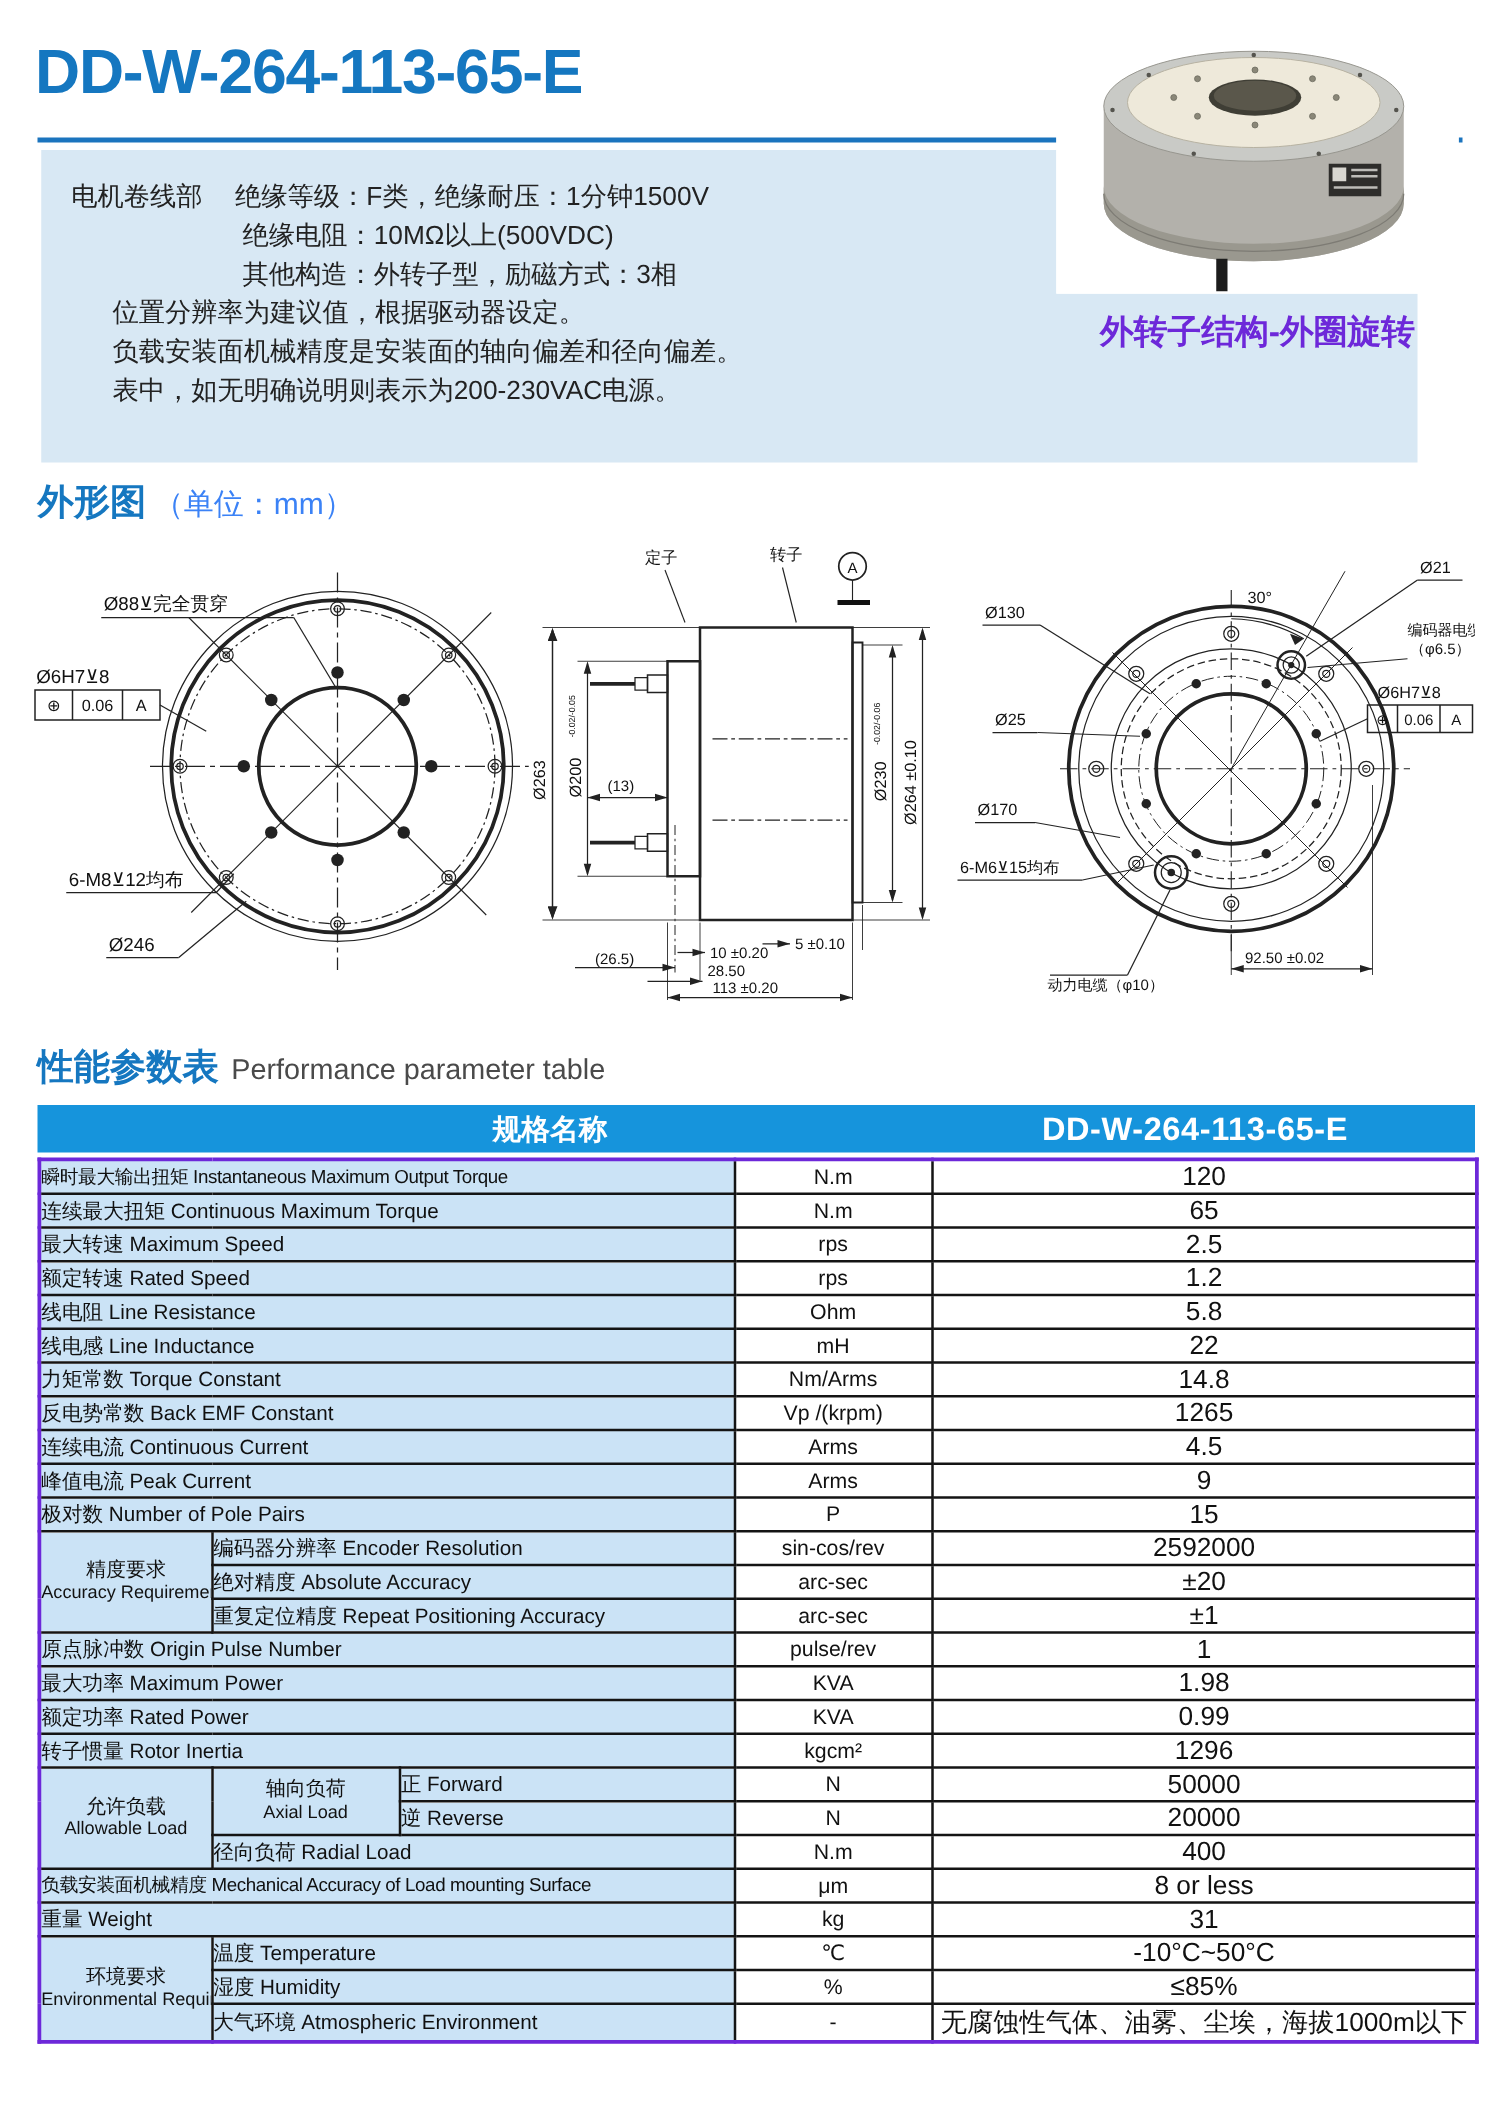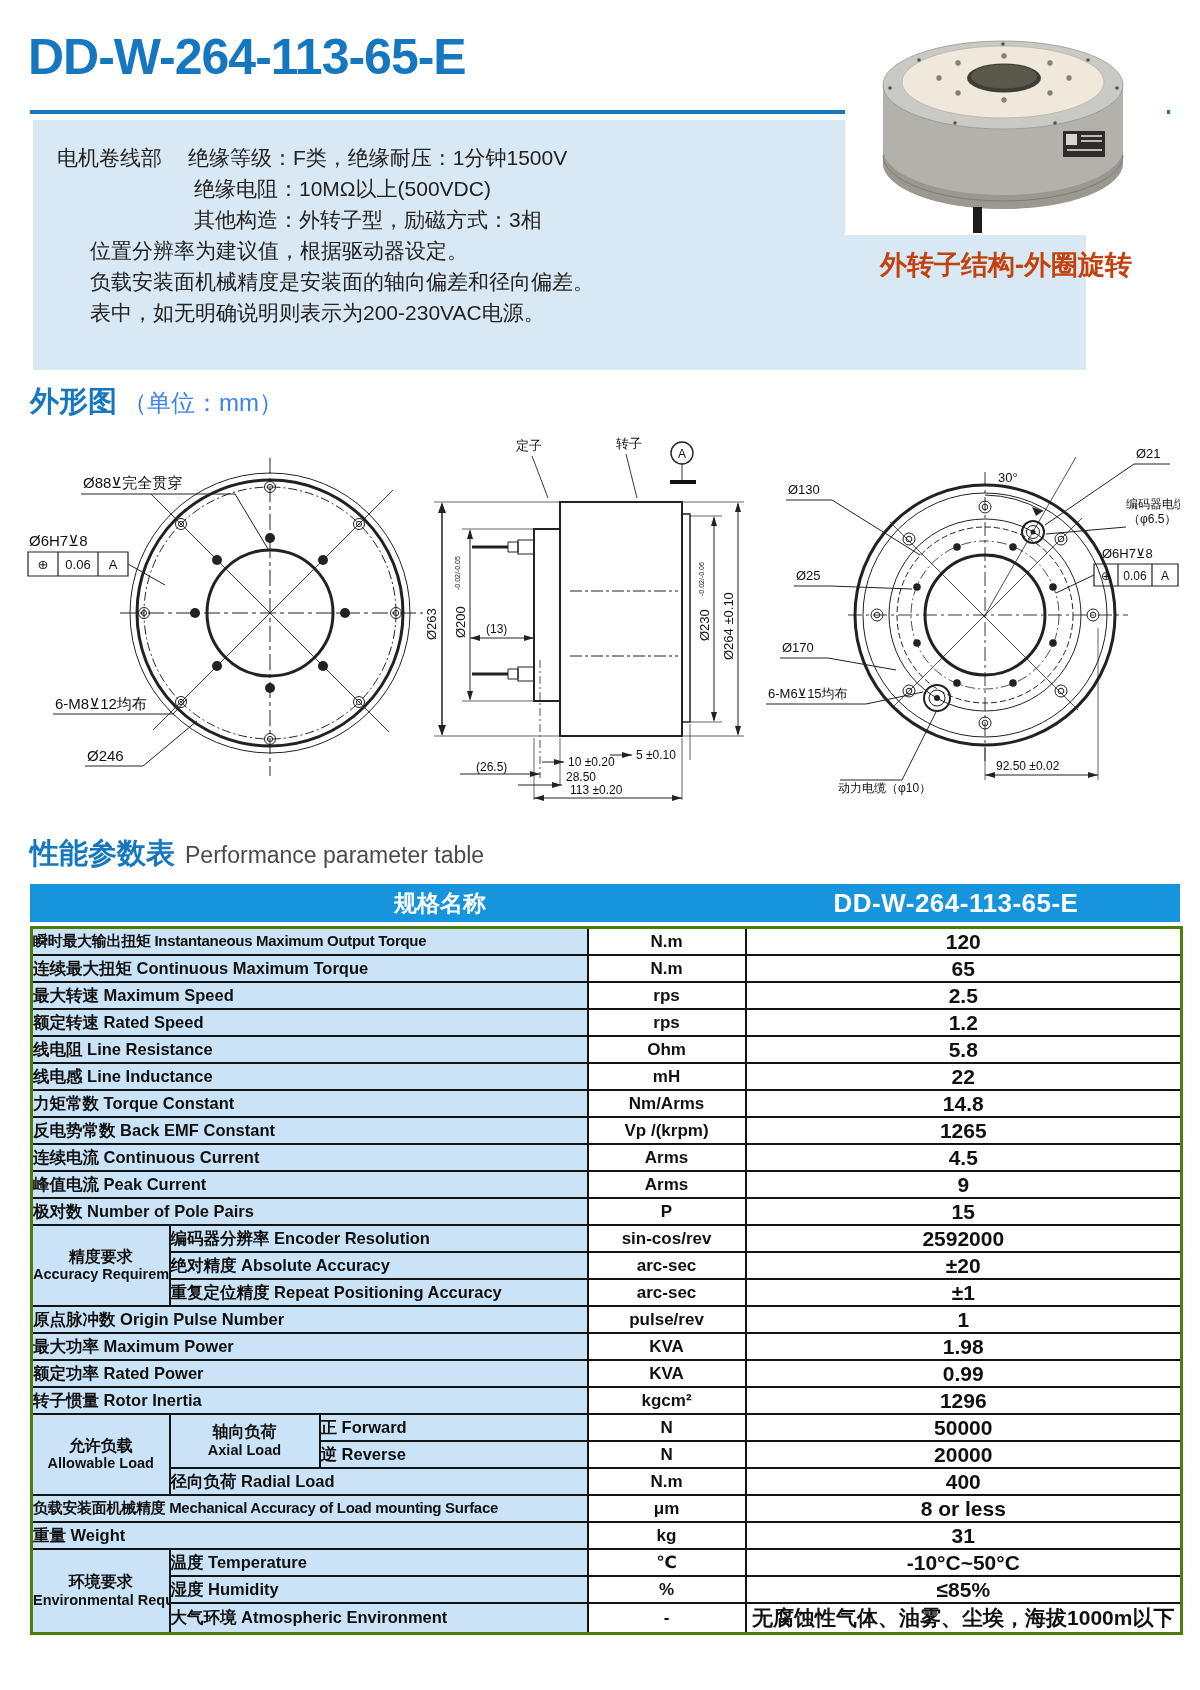--- a/index.html
+++ b/index.html
@@ -3,46 +3,46 @@
 <meta charset="utf-8">
 <style>
   html,body{margin:0;padding:0;background:#fff;}
   .page{position:relative;width:1200px;height:1690px;background:#fff;overflow:hidden;
         font-family:"Liberation Sans","DejaVu Sans",sans-serif;color:#111;}
   .abs{position:absolute;}
   
   .title{left:28px;top:28px;font-size:50px;font-weight:800;letter-spacing:-1px;color:#1577C0;}
   .rule{left:30px;top:110px;width:1140px;height:4px;background:#1B74BE;}
   
-  .info-box{left:33px;top:120px;width:1053px;height:250px;background:#D8E8F4;}
+  .info-box{left:33px;top:120px;width:1053px;height:250px;background:#D8E8F4;padding-left:48px;}
   .info-content{position:absolute;left:24px;top:22px;font-size:21px;font-weight:500;color:#222;line-height:31px;white-space:nowrap;}
   .iline .ilabel{margin-right:26px;}
   .iline .inote{margin-right:8px;}
   .ind{padding-left:137px;}
   .ind2{padding-left:33px;}
   
   .photo-box{left:845px;top:5px;width:322px;height:230px;background:#fff;z-index:2;}
-  .red-caption{left:845px;top:247px;width:322px;text-align:center;font-size:27px;font-weight:700;color:#c2410c;z-index:3;}
+  .red-caption{left:845px;top:247px;width:322px;text-align:center;font-size:27px;font-weight:700;color:#6d28d9;z-index:3;}
   
   .sec-title{white-space:nowrap;}
   .sec1{left:30px;top:382px;}
   .sec2{left:30px;top:834px;}
   .sec-zh{font-size:29px;font-weight:700;color:#1577C0;}
   .sec-sub{font-size:24px;font-weight:500;color:#3b82f6;margin-left:6px;}
   .sec-en{font-size:23px;font-weight:500;color:#4a4a4a;margin-left:10px;}
   
   svg text{font-family:"Liberation Sans","DejaVu Sans",sans-serif;fill:#111;}
   .dwg line,.dwg circle,.dwg rect,.dwg path,.dwg polyline{vector-effect:non-scaling-stroke;}
   
   .tbl-head{left:30px;top:884px;width:1150px;height:38px;background:#1694DC;}
   .tbl-head span{position:absolute;top:0;height:50px;line-height:38px;text-align:center;color:#fff;font-weight:700;}
   .th1{left:0;width:820px;font-size:23px;}
   .th2{left:746px;width:360px;font-size:26px;letter-spacing:0.5px;}
   table.spec{position:absolute;left:30px;top:926px;width:1150px;border-collapse:collapse;table-layout:fixed;
-             border:3px solid #4d7c0f;font-weight:bold;}
+             border:3px solid #6d28d9;}
   table.spec td{border:2px solid #141414;height:25px;padding:0;overflow:hidden;white-space:nowrap;}
   td.n{background:#CBE3F6;text-align:left;padding-left:9px;font-size:16.5px;color:#101010;}
   td.g{background:#CBE3F6;text-align:center;font-size:16px;line-height:1.15;white-space:normal;}
   td.g .en{display:block;font-size:14.5px;}
   td.u{text-align:center;font-size:17px;}
   td.v{text-align:center;font-size:21px;}
   td.sm{font-size:15px;letter-spacing:-0.3px;}
 </style>
 </head>
 <body>

